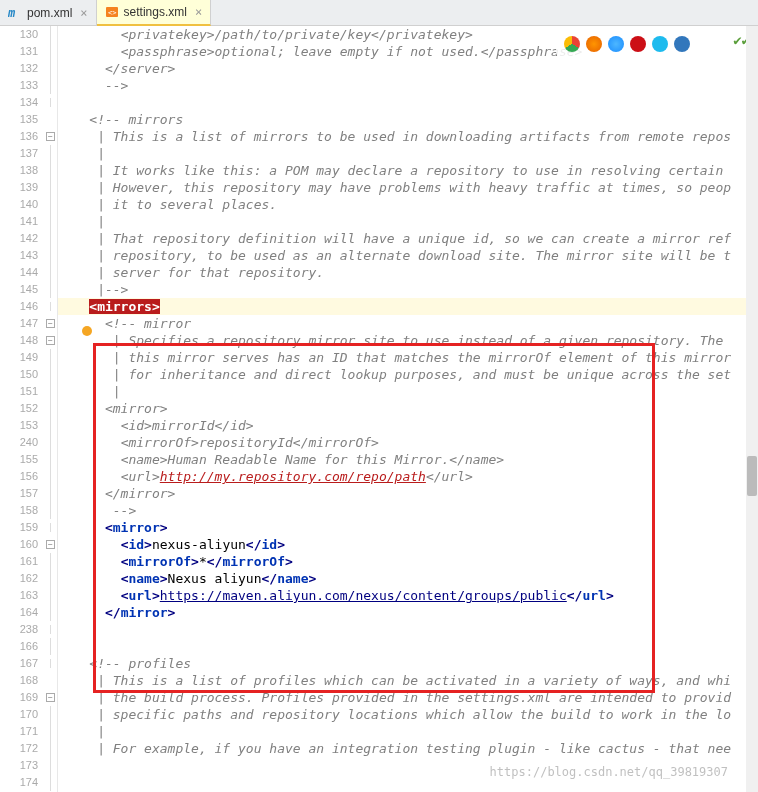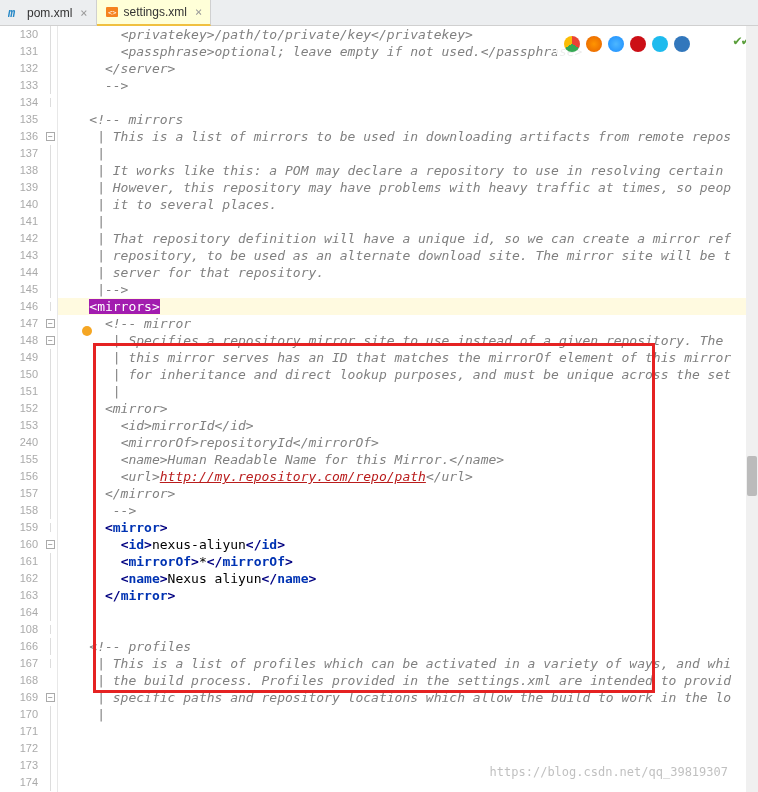--- a/index.html
+++ b/index.html
@@ -82,21 +82,21 @@
   font-family: 'Consolas', 'Monaco', monospace;
   font-style: italic;
 }
 .code-line.current { background: #fffae0; }
 .code-line.normal { font-style: normal; }
 .comment { color: #808080; margin-top: 10px; }
 .tag { color: #000080; font-weight: bold; font-style: normal;}
 .tagname { color: #0033b3; font-weight: bold; }
 .text { color: #000; font-style: normal; }
 .url-link { color: #000080; text-decoration: underline; font-style: normal; }
-.hl-sel { background: #a21caf; color: #fff; font-style: normal; font-weight: normal;}
+.hl-sel { background: #b91c1c; color: #fff; font-style: normal; font-weight: bold;}
 
 .red-box {
   position: absolute;
   border: 3px solid #e52222;
   left: 93px;
   top: 343px;
   width: 562px;
   height: 350px;
   pointer-events: none;
 }
@@ -206,21 +206,21 @@
       <div class="gutter-line">155</div>
       <div class="gutter-line">156</div>
       <div class="gutter-line">157</div>
       <div class="gutter-line">158</div>
       <div class="gutter-line">159</div>
       <div class="gutter-line">160</div>
       <div class="gutter-line">161</div>
       <div class="gutter-line">162</div>
       <div class="gutter-line">163</div>
       <div class="gutter-line">164</div>
-      <div class="gutter-line">108</div>
+      <div class="gutter-line">238</div>
       <div class="gutter-line">166</div>
       <div class="gutter-line">167</div>
       <div class="gutter-line">168</div>
       <div class="gutter-line">169</div>
       <div class="gutter-line">170</div>
       <div class="gutter-line">171</div>
       <div class="gutter-line">172</div>
       <div class="gutter-line">173</div>
       <div class="gutter-line">174</div>
     </div>
@@ -384,28 +384,30 @@
       <div class="code-line">        <span class="comment">&lt;id&gt;mirrorId&lt;/id&gt;</span></div>
       <div class="code-line">        <span class="comment">&lt;mirrorOf&gt;repositoryId&lt;/mirrorOf&gt;</span></div>
       <div class="code-line">        <span class="comment">&lt;name&gt;Human Readable Name for this Mirror.&lt;/name&gt;</span></div>
       <div class="code-line">        <span class="comment">&lt;url&gt;<span class="url-link" style="color:#b91c1c;font-style:italic">http://my.repository.com/repo/path</span>&lt;/url&gt;</span></div>
       <div class="code-line">      <span class="comment">&lt;/mirror&gt;</span></div>
       <div class="code-line">       <span class="comment">--&gt;</span></div>
       <div class="code-line normal">      <span class="tag">&lt;<span class="tagname">mirror</span>&gt;</span></div>
       <div class="code-line normal">        <span class="tag">&lt;<span class="tagname">id</span>&gt;</span><span class="text">nexus-aliyun</span><span class="tag">&lt;/<span class="tagname">id</span>&gt;</span></div>
       <div class="code-line normal">        <span class="tag">&lt;<span class="tagname">mirrorOf</span>&gt;</span><span class="text">*</span><span class="tag">&lt;/<span class="tagname">mirrorOf</span>&gt;</span></div>
       <div class="code-line normal">        <span class="tag">&lt;<span class="tagname">name</span>&gt;</span><span class="text">Nexus aliyun</span><span class="tag">&lt;/<span class="tagname">name</span>&gt;</span></div>
+      <div class="code-line normal">        <span class="tag">&lt;<span class="tagname">url</span>&gt;</span><span class="url-link">https://maven.aliyun.com/nexus/content/groups/public</span><span class="tag">&lt;/<span class="tagname">url</span>&gt;</span></div>
       <div class="code-line normal">      <span class="tag">&lt;/<span class="tagname">mirror</span>&gt;</span></div>
       <div class="code-line"></div>
       <div class="code-line"></div>
       <div class="code-line">    <span class="comment">&lt;!-- profiles</span></div>
       <div class="code-line">     <span class="comment">| This is a list of profiles which can be activated in a variety of ways, and whi</span></div>
       <div class="code-line">     <span class="comment">| the build process. Profiles provided in the settings.xml are intended to provid</span></div>
       <div class="code-line">     <span class="comment">| specific paths and repository locations which allow the build to work in the lo</span></div>
       <div class="code-line">     <span class="comment">|</span></div>
+      <div class="code-line">     <span class="comment">| For example, if you have an integration testing plugin - like cactus - that nee</span></div>
     </div>
 </div>
 
 <div class="browser-icons">
   <span class="bicon" style="background:conic-gradient(#ea4335 0 120deg,#34a853 120deg 240deg,#fbbc05 240deg 360deg)"></span>
   <span class="bicon" style="background:radial-gradient(#ff9500,#e66000)"></span>
   <span class="bicon" style="background:radial-gradient(#4db7ff,#1a8cff)"></span>
   <span class="bicon" style="background:#cc0f16"></span>
   <span class="bicon" style="background:#1ebbee"></span>
   <span class="bicon" style="background:#3277bc"></span>

